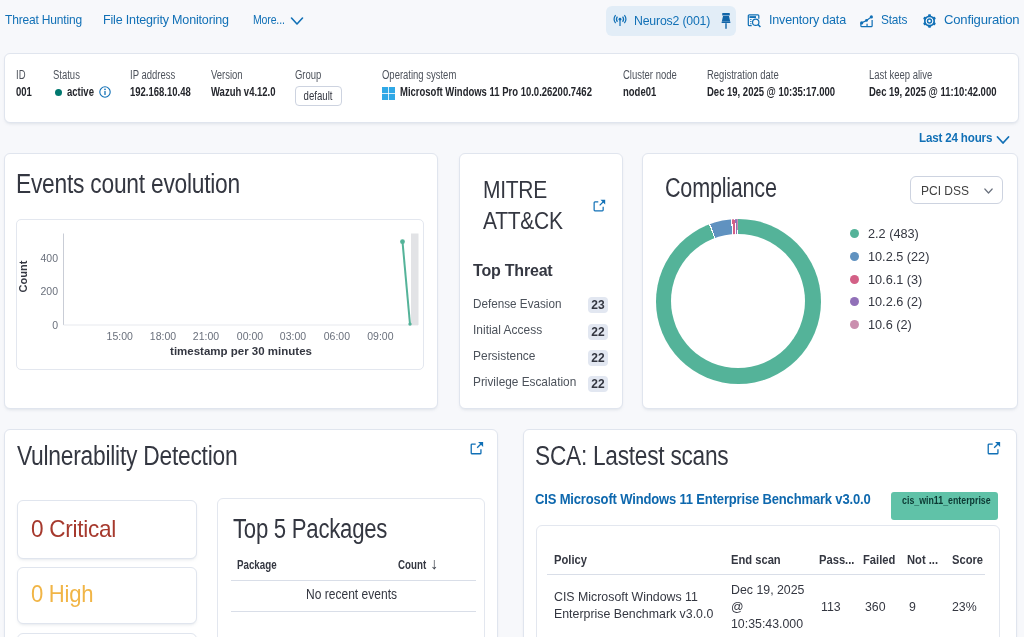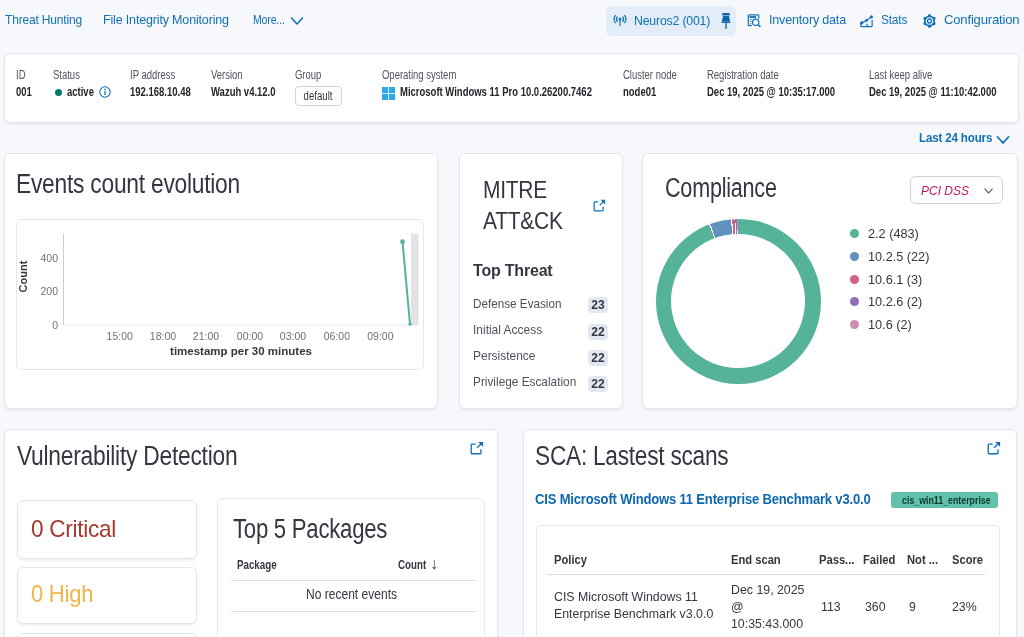--- a/index.html
+++ b/index.html
@@ -182,21 +182,21 @@
 <div class="abs" style="left:473px; top:322px; font-size:13px; color:#4c525b; transform:scaleX(0.92); transform-origin:left;">Initial Access</div>
 <div class="abs" style="left:473px; top:348px; font-size:13px; color:#4c525b; transform:scaleX(0.92); transform-origin:left;">Persistence</div>
 <div class="abs" style="left:473px; top:374px; font-size:13px; color:#4c525b; transform:scaleX(0.91); transform-origin:left;">Privilege Escalation</div>
 <div class="mbadge" style="left:588px; top:297px;">23</div>
 <div class="mbadge" style="left:588px; top:323.5px;">22</div>
 <div class="mbadge" style="left:588px; top:349.5px;">22</div>
 <div class="mbadge" style="left:588px; top:375.5px;">22</div>
 
 <div class="abs title" style="left:665px; top:173px; transform:scaleX(0.8);">Compliance</div>
 <div class="abs" style="left:910px; top:176px; width:93px; height:28px; border:1px solid #cdd3e0; border-radius:6px; background:#fff;">
-  <span style="position:absolute; left:10px; top:7px; font-size:12px; color:#be185d;font-style:italic;">PCI DSS</span>
+  <span style="position:absolute; left:10px; top:7px; font-size:12px; color:#404040;">PCI DSS</span>
   <svg style="position:absolute; right:8px; top:10px;" width="11" height="8" viewBox="0 0 14 12">
     <path d="M1.5 3 L7 9 L12.5 3" fill="none" stroke="#69707d" stroke-width="1.8" stroke-linecap="round" stroke-linejoin="round"></path>
   </svg>
 </div>
 <div class="abs" style="left:655.5px; top:218.5px; width:165px; height:165px; border-radius:50%;
   background:conic-gradient(#54b399 0deg 339.1deg, #fff 339.1deg 340deg, #6092c0 340deg 354.7deg, #fff 354.7deg 355.6deg, #d36086 355.6deg 357.2deg, #fff 357.2deg 357.8deg, #9170b8 357.8deg 358.8deg, #fff 358.8deg 359.2deg, #ca8eae 359.2deg 360deg);"></div>
 <div class="abs" style="left:671px; top:234px; width:134px; height:134px; border-radius:50%; background:#fff;"></div>
 <div class="legend-dot" style="left:850px; top:229px; background:#54b399;"></div>
 <div class="legend-txt" style="left:868px; top:226px;">2.2 (483)</div>
 <div class="legend-dot" style="left:850px; top:252px; background:#6092c0;"></div>
@@ -236,21 +236,21 @@
 
 <div class="abs title" style="left:535px; top:440.5px; transform:scaleX(0.84);">SCA: Lastest scans</div>
 <svg class="abs" style="left:987px; top:441px;" width="14" height="14" viewBox="0 0 16 16">
   <g stroke="#1170b6" fill="none" stroke-width="1.5">
     <path d="M12.5 9.5 V13.6 a1 1 0 0 1 -1 1 H2.4 a1 1 0 0 1 -1 -1 V4.5 a1 1 0 0 1 1 -1 H6.5"></path>
     <path d="M14.2 1.8 L8.2 7.8"></path>
   </g>
   <path d="M9.2 1 h5.8 v5.8 l-2.2-2.2 -1.4-1.4 z" fill="#1170b6"></path>
 </svg>
 <div class="abs" style="left:535px; top:490px; font-size:15.5px; font-weight:bold; color:#0e68ae; letter-spacing:-0.2px; transform:scaleX(0.84); transform-origin:left;">CIS Microsoft Windows 11 Enterprise Benchmark v3.0.0</div>
-<div class="abs" style="left:891px; top:492px; width:107px; height:16px; background:#60c2a8; border-radius:3px; font-size:11px; font-weight:bold; color:#0c3933; text-align:center; line-height:16px;"><span style="display:inline-block; transform:scaleX(0.8); transform-origin:center;">cis_win11_enterprise</span></div>
+<div class="abs" style="left:891px; top:492px; width:107px; height:28px; background:#60c2a8; border-radius:3px; font-size:11px; font-weight:bold; color:#0c3933; text-align:center; line-height:16px;"><span style="display:inline-block; transform:scaleX(0.8); transform-origin:center;">cis_win11_enterprise</span></div>
 
 <div class="abs" style="left:536px; top:525px; width:464px; height:135px; border:1px solid #e3e7ef; border-radius:6px; background:#fff;"></div>
 <div class="abs tbh" style="left:554px; top:552px;">Policy</div>
 <div class="abs tbh" style="left:731px; top:552px;">End scan</div>
 <div class="abs tbh" style="left:819px; top:552px;">Pass...</div>
 <div class="abs tbh" style="left:863px; top:552px;">Failed</div>
 <div class="abs tbh" style="left:907px; top:552px;">Not ...</div>
 <div class="abs tbh" style="left:952px; top:552px;">Score</div>
 <div class="abs" style="left:547px; top:574px; width:438px; height:1px; background:#d9dee8;"></div>
 <div class="abs tbc" style="left:554px; top:587.5px; line-height:17.6px;">CIS Microsoft Windows 11<br>Enterprise Benchmark v3.0.0</div>

